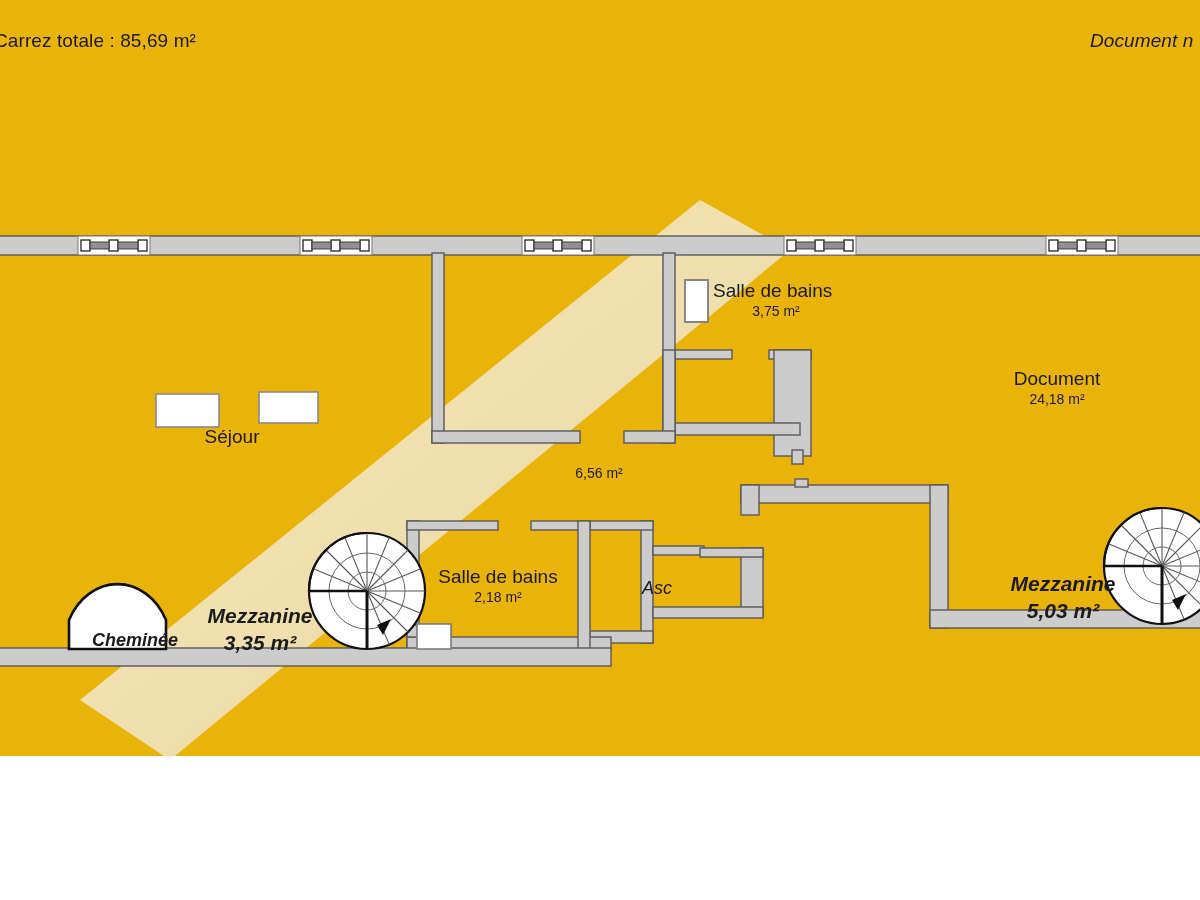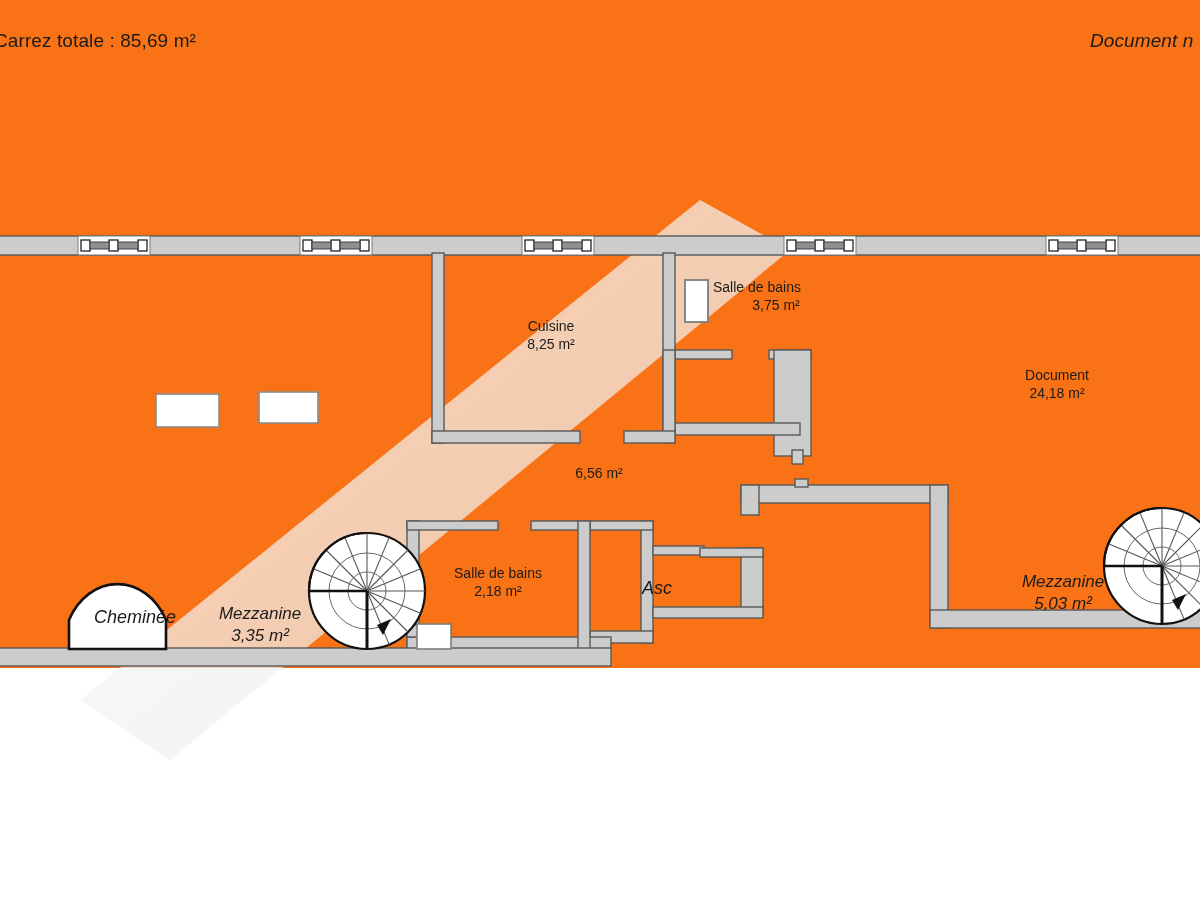--- a/index.html
+++ b/index.html
@@ -10,22 +10,22 @@
   body {
     width: 1200px;
     height: 900px;
     overflow: hidden;
     font-family: "Liberation Sans", sans-serif;
     color: #1a1a1a;
   }
   #plan-page {
     position: relative;
     width: 1200px;
-    height: 668px;
-    background: #f97316;
+    height: 756px;
+    background: #eab308;
   }
   .hdr {
     position: absolute;
     font-size: 19px;
     color: #1b1b1b;
     white-space: nowrap;
     letter-spacing: 0.1px;
   }
   #header-left  { left: -6px;  top: 30px; }
   #header-right { left: 1090px; top: 30px; font-style: italic; }
@@ -37,23 +37,23 @@
     height: 900px;
     display: block;
   }
   .room-label {
     position: absolute;
     text-align: center;
     white-space: nowrap;
     color: #1b1b1b;
     line-height: 1.28;
   }
-  .room-label .nm { display: block; font-size: 14px; }
+  .room-label .nm { display: block; font-size: 19px; }
   .room-label .ar { display: block; font-size: 14px; }
-  .room-label.ital .nm, .room-label.ital .ar { font-style: italic; font-size: 17px; }
+  .room-label.ital .nm, .room-label.ital .ar { font-style: italic; font-size: 21px; font-weight: bold; }
   .room-label.ital-only .nm { font-style: italic; font-size: 18px; }
 </style>
 </head>
 <body>
 
 <div id="plan-page">
 
   <div class="hdr" id="header-left">Carrez totale : 85,69 m²</div>
   <div class="hdr" id="header-right">Document n</div>
 
@@ -199,26 +199,23 @@
         <rect x="3" y="4" width="9" height="11" fill="#ffffff" stroke="#222222" stroke-width="1.3"></rect>
         <rect x="31" y="4" width="9" height="11" fill="#ffffff" stroke="#222222" stroke-width="1.3"></rect>
         <rect x="60" y="4" width="9" height="11" fill="#ffffff" stroke="#222222" stroke-width="1.3"></rect>
         <rect x="12" y="6" width="19" height="7" fill="#8f8f8f" stroke="#333333" stroke-width="0.9"></rect>
         <rect x="40" y="6" width="20" height="7" fill="#8f8f8f" stroke="#333333" stroke-width="0.9"></rect>
       </g>
     </g>
   </svg>
 
   <div class="room-label" id="lbl-sejour" style="left:132px; top:425px; width:200px;">
-  </div>
-
-  <div class="room-label" id="lbl-cuisine" style="left:451px; top:318px; width:200px;">
-    <span class="nm">Cuisine</span>
-    <span class="ar">8,25 m²</span>
-  </div>
+    <span class="nm">Séjour</span>
+  </div>
+
 
   <div class="room-label" id="lbl-sdb-haut" style="left:713px; top:279px; width:200px; text-align:left;">
     <span class="nm">Salle de bains</span>
     <span class="ar" style="text-align:center; width:126px;">3,75 m²</span>
   </div>
 
   <div class="room-label" id="lbl-chambre" style="left:957px; top:367px; width:200px;">
     <span class="nm">Document</span>
     <span class="ar">24,18 m²</span>
   </div>
@@ -239,17 +236,17 @@
 
   <div class="room-label ital" id="lbl-mezz-droite" style="left:963px; top:571px; width:200px;">
     <span class="nm">Mezzanine</span>
     <span class="ar">5,03 m²</span>
   </div>
 
   <div class="room-label ital-only" id="lbl-asc" style="left:607px; top:577px; width:100px;">
     <span class="nm">Asc</span>
   </div>
 
-  <div class="room-label ital-only" id="lbl-cheminee" style="left:68px; top:606px; width:134px;">
+  <div class="room-label ital-only" id="lbl-cheminee" style="left:68px; top:629px; width:134px;font-weight:bold;">
     <span class="nm">Cheminée</span>
   </div>
 
 </div>
 
 </body></html>

